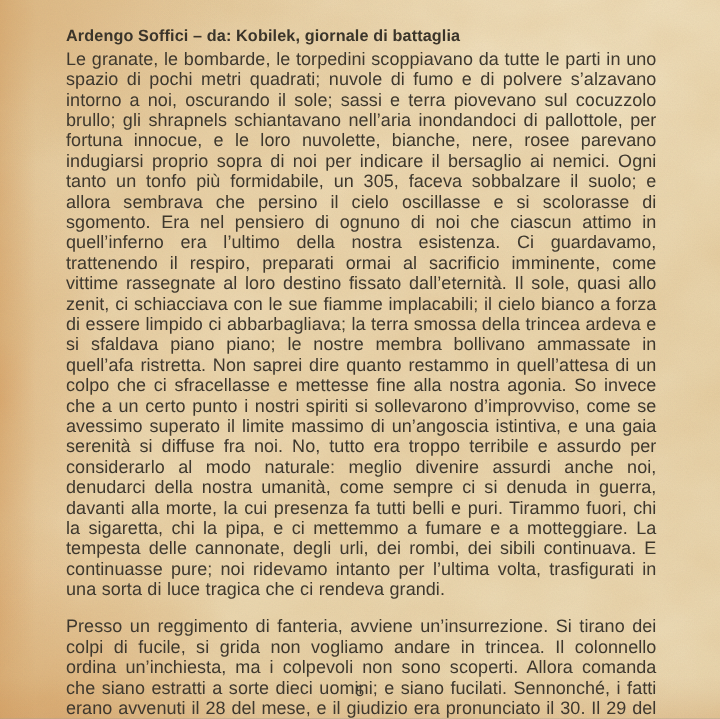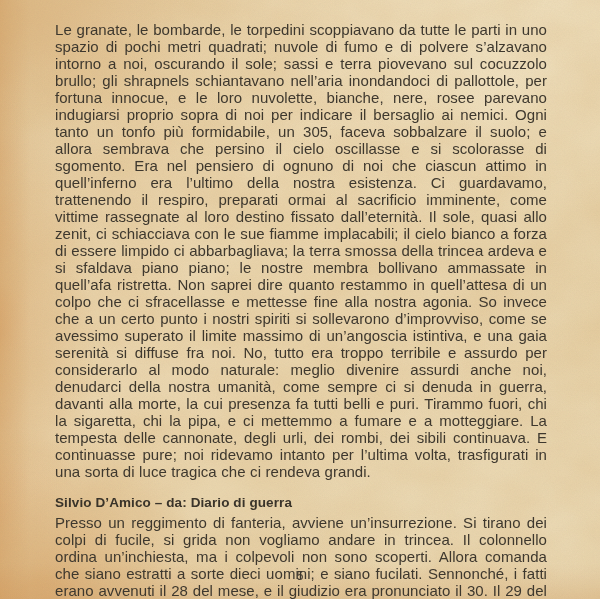--- a/index.html
+++ b/index.html
@@ -86,25 +86,25 @@
                   0.6 0 0 0 0"></feColorMatrix>
       </filter>
     </defs>
     <rect class="blotch" width="600" height="599" filter="url(#blotchF)"></rect>
     <rect class="grain" width="600" height="599" filter="url(#grainF)"></rect>
   </svg>
 
   <div class="content">
 
     <section>
+      <h2 class="section-heading">Ardengo Soffici – da: Kobilek, giornale di battaglia</h2>
       <p class="section-body">Le granate, le bombarde, le torpedini scoppiavano da tutte le parti in uno spazio di pochi metri quadrati; nuvole di fumo e di polvere s’alzavano intorno a noi, oscurando il sole; sassi e terra piovevano sul cocuzzolo brullo; gli shrapnels schiantavano nell’aria inondandoci di pallottole, per fortuna innocue, e le loro nuvolette, bianche, nere, rosee parevano indugiarsi proprio sopra di noi per indicare il bersaglio ai nemici. Ogni tanto un tonfo più formidabile, un 305, faceva sobbalzare il suolo; e allora sembrava che persino il cielo oscillasse e si scolorasse di sgomento. Era nel pensiero di ognuno di noi che ciascun attimo in quell’inferno era l’ultimo della nostra esistenza. Ci guardavamo, trattenendo il respiro, preparati ormai al sacrificio imminente, come vittime rassegnate al loro destino fissato dall’eternità. Il sole, quasi allo zenit, ci schiacciava con le sue fiamme implacabili; il cielo bianco a forza di essere limpido ci abbarbagliava; la terra smossa della trincea ardeva e si sfaldava piano piano; le nostre membra bollivano ammassate in quell’afa ristretta. Non saprei dire quanto restammo in quell’attesa di un colpo che ci sfracellasse e mettesse fine alla nostra agonia. So invece che a un certo punto i nostri spiriti si sollevarono d’improvviso, come se avessimo superato il limite massimo di un’angoscia istintiva, e una gaia serenità si diffuse fra noi. No, tutto era troppo terribile e assurdo per considerarlo al modo naturale: meglio divenire assurdi anche noi, denudarci della nostra umanità, come sempre ci si denuda in guerra, davanti alla morte, la cui presenza fa tutti belli e puri. Tirammo fuori, chi la sigaretta, chi la pipa, e ci mettemmo a fumare e a motteggiare. La tempesta delle cannonate, degli urli, dei rombi, dei sibili continuava. E continuasse pure; noi ridevamo intanto per l’ultima volta, trasfigurati in una sorta di luce tragica che ci rendeva grandi.</p>
     </section>
 
     <section>
-      <h2 class="section-heading">Silvio D’Amico – da: Diario di guerra</h2>
       <p class="section-body">Presso un reggimento di fanteria, avviene un’insurrezione. Si tirano dei colpi di fucile, si grida non vogliamo andare in trincea. Il colonnello ordina un’inchiesta, ma i colpevoli non sono scoperti. Allora comanda che siano estratti a sorte dieci uomini; e siano fucilati. Sennonché, i fatti erano avvenuti il 28 del mese, e il giudizio era pronunciato il 30. Il 29 del mese erano arrivati i “complementi”, inviati a colmare i vuoti prodotti dalle battaglie già sostenute: 30 uomini per ciascuna compagnia. Si domanda al colonnello: “Dobbiamo imbussolare anche i nomi dei complementi? Essi non possono aver preso</p>
     </section>
 
   </div>
 
   <div class="pagenum">5</div>
 
 </div>
 
 </body></html>

